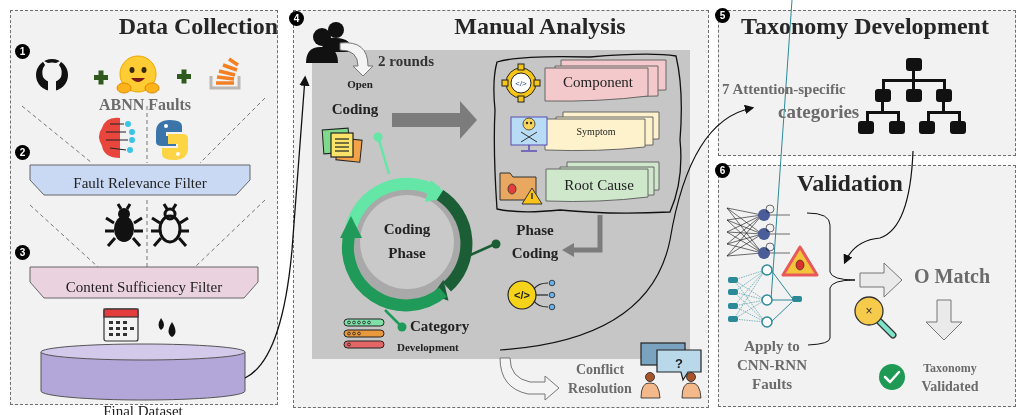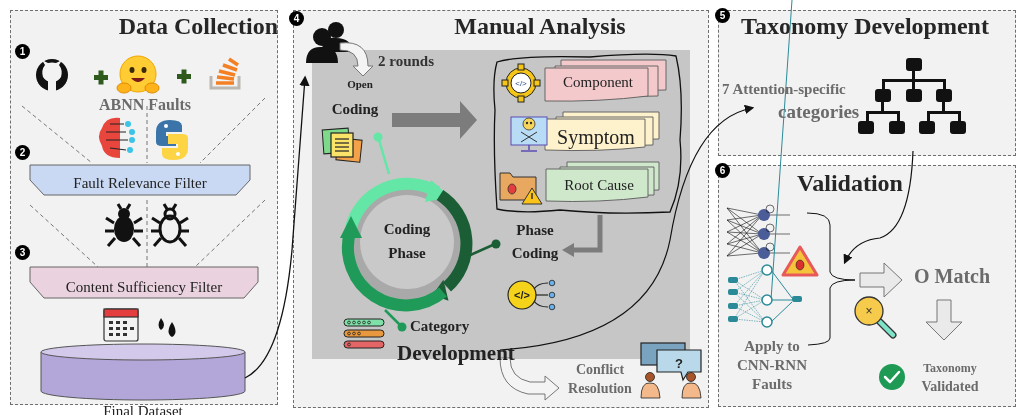--- a/index.html
+++ b/index.html
@@ -436,31 +436,31 @@
 <div class="lbl bold gray" style="left:95px;top:96px;width:100px;font-size:16px;">ABNN Faults</div>
 <div class="lbl" style="left:30px;top:175px;width:220px;font-size:15px;color:#222;">Fault Relevance Filter</div>
 <div class="lbl" style="left:30px;top:279px;width:228px;font-size:15px;color:#222;">Content Sufficiency Filter</div>
 <div class="lbl" style="left:41px;top:369px;width:204px;font-size:15px;color:#222;margin-top:34px;">Final Dataset</div>
 
 <div class="lbl bold" style="left:378px;top:53px;font-size:15px;color:#333;">2 rounds</div>
 <div class="lbl bold" style="left:330px;top:78px;width:60px;font-size:11px;">Open</div>
 <div class="lbl bold" style="left:322px;top:101px;width:66px;font-size:15px;">Coding</div>
 
 <div class="lbl" style="left:548px;top:74px;width:100px;font-size:15px;">Component</div>
-<div class="lbl" style="left:548px;top:126px;width:96px;font-size:20px;">Symptom</div>
+<div class="lbl" style="left:548px;top:126px;width:96px;font-size:10px;">Symptom</div>
 <div class="lbl" style="left:550px;top:177px;width:98px;font-size:15px;">Root Cause</div>
 
 <div class="lbl bold" style="left:367px;top:221px;width:80px;font-size:15px;">Coding</div>
 <div class="lbl bold" style="left:367px;top:245px;width:80px;font-size:15px;">Phase</div>
 
 <div class="lbl bold" style="left:505px;top:222px;width:60px;font-size:15px;">Phase</div>
 <div class="lbl bold" style="left:502px;top:245px;width:66px;font-size:15px;">Coding</div>
 
 <div class="lbl bold" style="left:410px;top:318px;font-size:15px;">Category</div>
-<div class="lbl bold" style="left:397px;top:341px;font-size:21px;">Development</div>
+<div class="lbl bold" style="left:397px;top:341px;font-size:11px;">Development</div>
 
 <div class="lbl bold gray" style="left:562px;top:362px;width:76px;font-size:14px;">Conflict</div>
 <div class="lbl bold gray" style="left:560px;top:381px;width:80px;font-size:14px;">Resolution</div>
 
 <div class="lbl bold gray" style="left:722px;top:81px;font-size:15px;">7 Attention-specific</div>
 <div class="lbl bold gray" style="left:760px;top:101px;font-size:19px;margin-left:18px;">categories</div>
 
 <div class="lbl bold gray" style="left:735px;top:338px;width:74px;font-size:15px;">Apply to</div>
 <div class="lbl bold gray" style="left:730px;top:357px;width:84px;font-size:15px;">CNN-RNN</div>
 <div class="lbl bold gray" style="left:735px;top:376px;width:74px;font-size:15px;">Faults</div>

